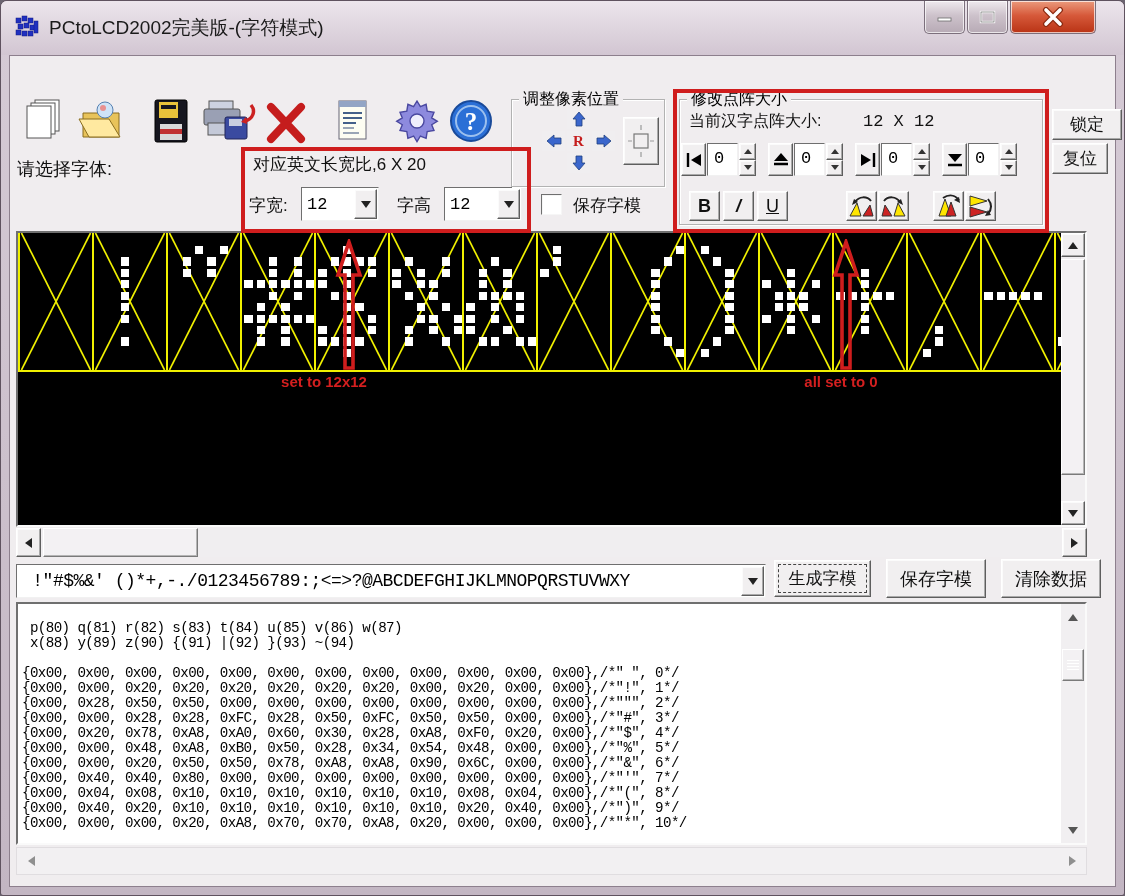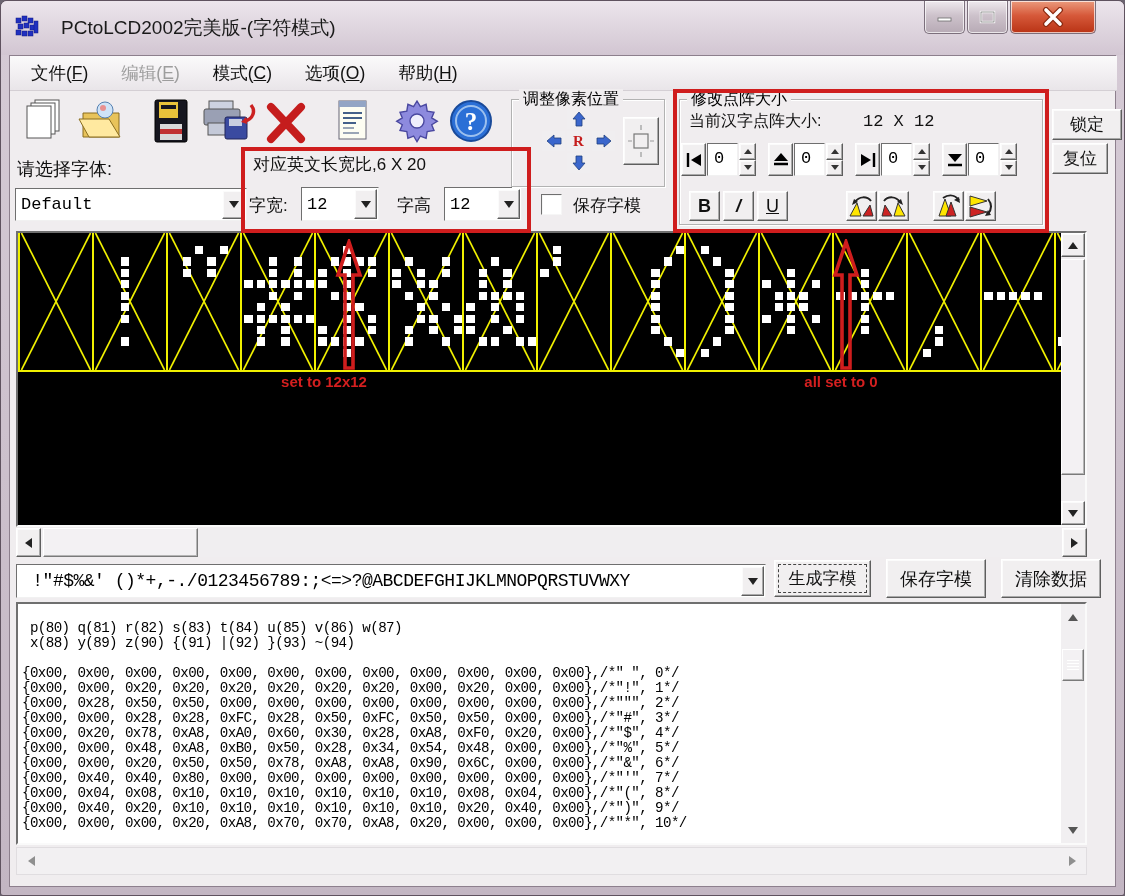--- a/index.html
+++ b/index.html
@@ -3,21 +3,21 @@
 <meta charset="utf-8">
 <style>
   html,body{margin:0;padding:0;background:#6b6470;font-family:"Liberation Sans","DejaVu Sans",sans-serif;}
   *{box-sizing:border-box;}
   .window{position:relative;width:1125px;height:896px;background:linear-gradient(#d6cbd6,#c3b6c3);
     border:1px solid #5f525f;border-radius:7px 7px 3px 3px;overflow:hidden;}
   .client{position:absolute;left:8px;right:8px;top:54px;bottom:8px;background:#f0edef;border:1px solid #8d7f8d;}
   
   .titlebar{position:absolute;left:0;top:0;right:0;height:54px;background:linear-gradient(#ece5ec,#d2c6d2);}
   .app-icon{position:absolute;left:14px;top:13px;width:26px;height:26px;}
-  .title-text{position:absolute;left:48px;top:14px;font-size:19px;color:#1a1a1a;margin-left:12px;}
+  .title-text{position:absolute;left:48px;top:14px;font-size:19px;color:#1a1a1a;}
   .winbtn{position:absolute;top:0;height:33px;border:1px solid #7c6f7c;border-top:none;
     background:linear-gradient(#efe9ee,#cdc2cb 45%,#b7aab5);border-radius:0 0 5px 5px;
     display:flex;align-items:center;justify-content:center;box-shadow:inset 0 0 0 1px rgba(255,255,255,.7);}
   .winbtn.close{background:linear-gradient(#eb9a7d,#d6593a 45%,#b93315);}
   
   .menubar{position:absolute;left:9px;top:55px;width:1107px;height:35px;background:linear-gradient(#fbfafb,#e9e5e9);
     border-bottom:1px solid #d4cfd4;display:flex;align-items:center;}
   .menu-item{font-size:17.5px;color:#111;padding:4px 12px;margin-left:9px;}
   .menu-item.disabled{color:#9d9d9d;}
   .menu-item u{text-decoration:underline;}
@@ -117,27 +117,20 @@
     <div class="winbtn close" style="left:1009px;width:86px;">
       <svg width="24" height="20">
           <path d="M5 3 L19 17 M19 3 L5 17" stroke="#8a2a10" stroke-width="6" stroke-linecap="round"></path>
           <path d="M5 3 L19 17 M19 3 L5 17" stroke="#fff" stroke-width="3.6" stroke-linecap="round"></path>
         </svg>
     </div>
   </div>
 
   <div class="client"></div>
 
-  <div class="menubar">
-      <div class="menu-item">文件(<u>F</u>)</div>
-      <div class="menu-item disabled">编辑(<u>E</u>)</div>
-      <div class="menu-item">模式(<u>C</u>)</div>
-      <div class="menu-item">选项(<u>O</u>)</div>
-      <div class="menu-item">帮助(<u>H</u>)</div>
-    </div>
 
   <div class="toolbtn" style="left:20px;">
     <svg viewBox="0 0 48 48">
       <rect x="14" y="3" width="24" height="31" fill="#fff" stroke="#555"></rect>
       <rect x="10" y="6" width="24" height="31" fill="#fff" stroke="#555"></rect>
       <rect x="6" y="9" width="24" height="32" fill="#fff" stroke="#555"></rect>
     </svg>
   </div>
   <div class="toolbtn" style="left:76px;">
     <svg viewBox="0 0 48 48">
@@ -190,26 +183,20 @@
   </div>
   <div class="toolbtn" style="left:446px;">
     <svg viewBox="0 0 48 48">
       <circle cx="24" cy="24" r="20" fill="#2b6fd6" stroke="#1a4a99" stroke-width="2"></circle>
       <circle cx="24" cy="24" r="15" fill="none" stroke="#9cc0ee" stroke-width="2"></circle>
       <text x="24" y="33" font-size="25" font-weight="bold" fill="#fff" text-anchor="middle" font-family="Liberation Serif,serif">?</text>
     </svg>
   </div>
 
   <div class="label" style="left:16px;top:156px;">请选择字体:</div>
-  <div class="combo" style="left:14px;top:187px;width:232px;height:33px;">
-    <div class="val mono">Default</div>
-    <div class="dd-btn raised">
-        <i class="tri-down"></i>
-      </div>
-  </div>
 
   <div class="label" style="left:252px;top:152px;font-size:17px;">对应英文长宽比,6 X 20</div>
   <div class="label" style="left:248px;top:193px;font-size:17px;">字宽:</div>
   <div class="combo" style="left:300px;top:186px;width:78px;height:34px;">
     <div class="val mono">12</div>
     <div class="dd-btn raised">
         <i class="tri-down"></i>
       </div>
   </div>
   <div class="label" style="left:396px;top:193px;font-size:17px;">字高</div>

